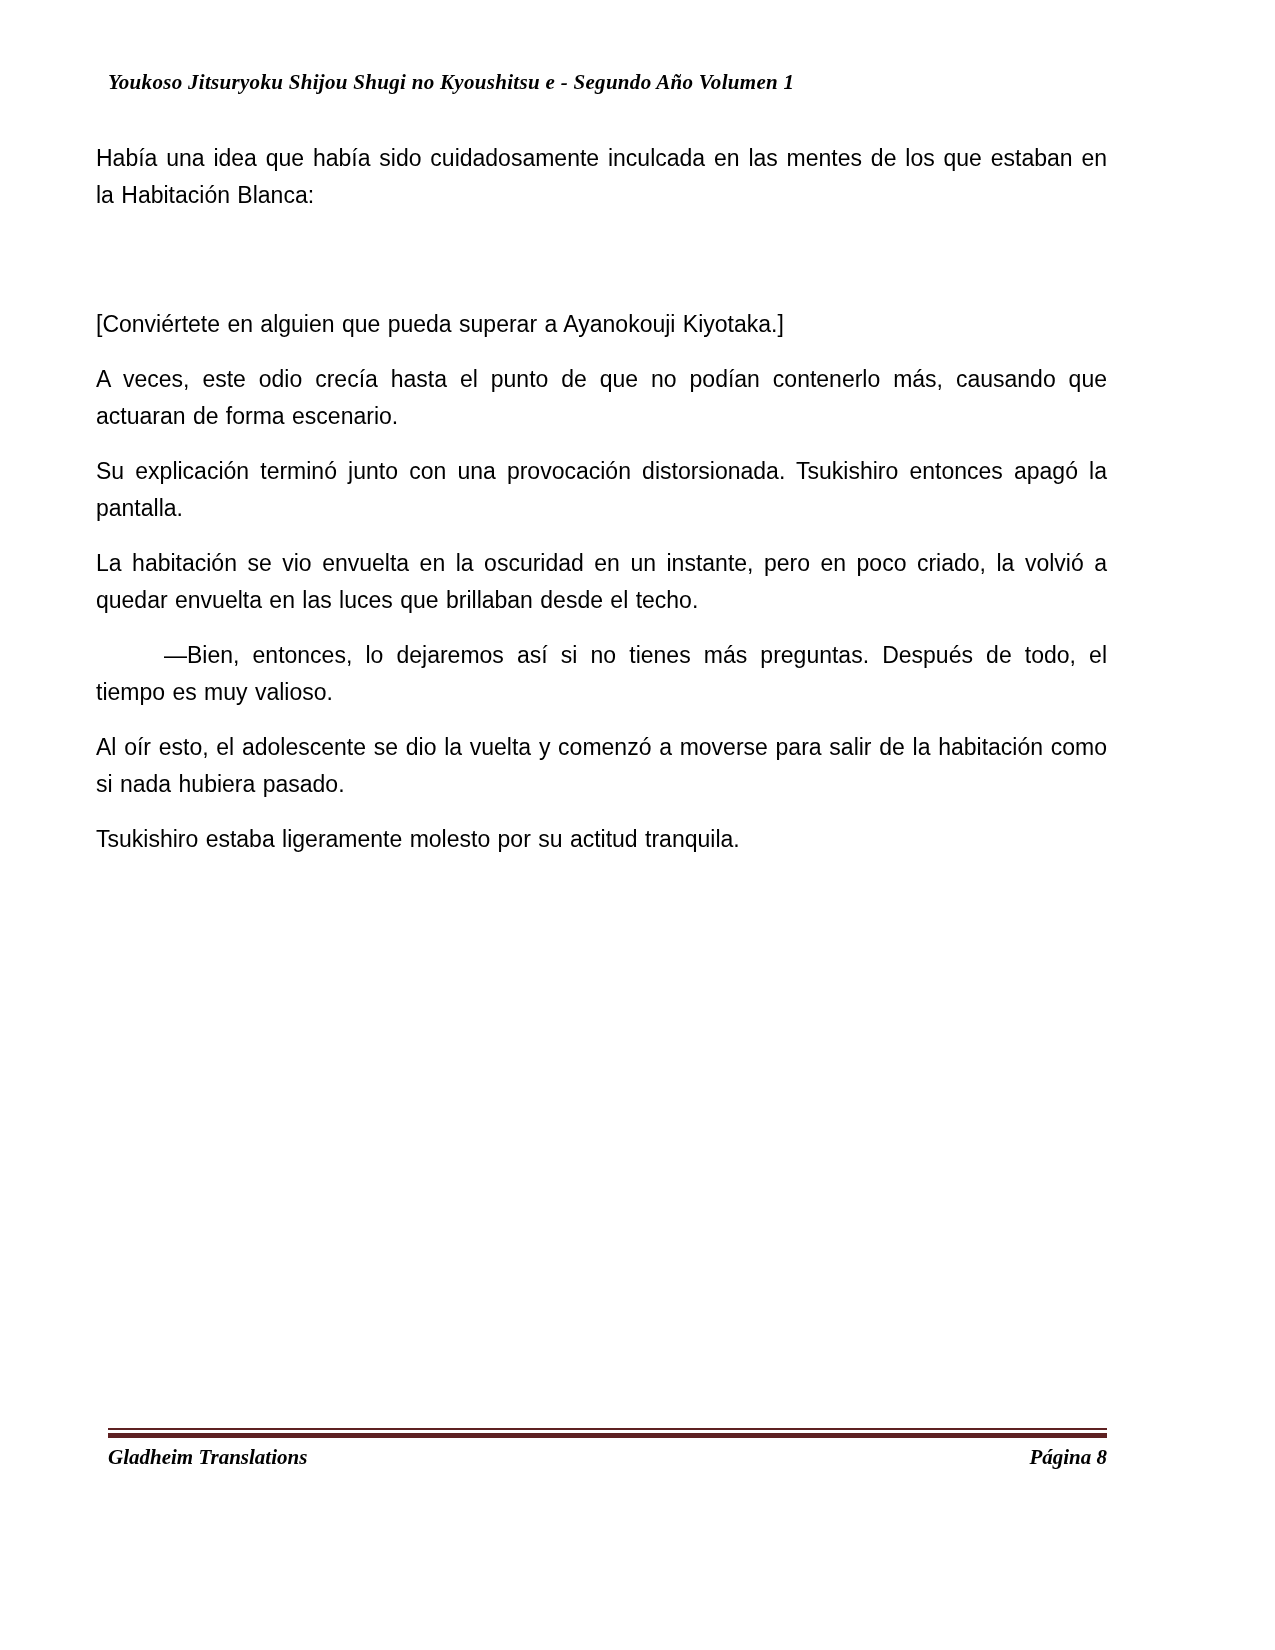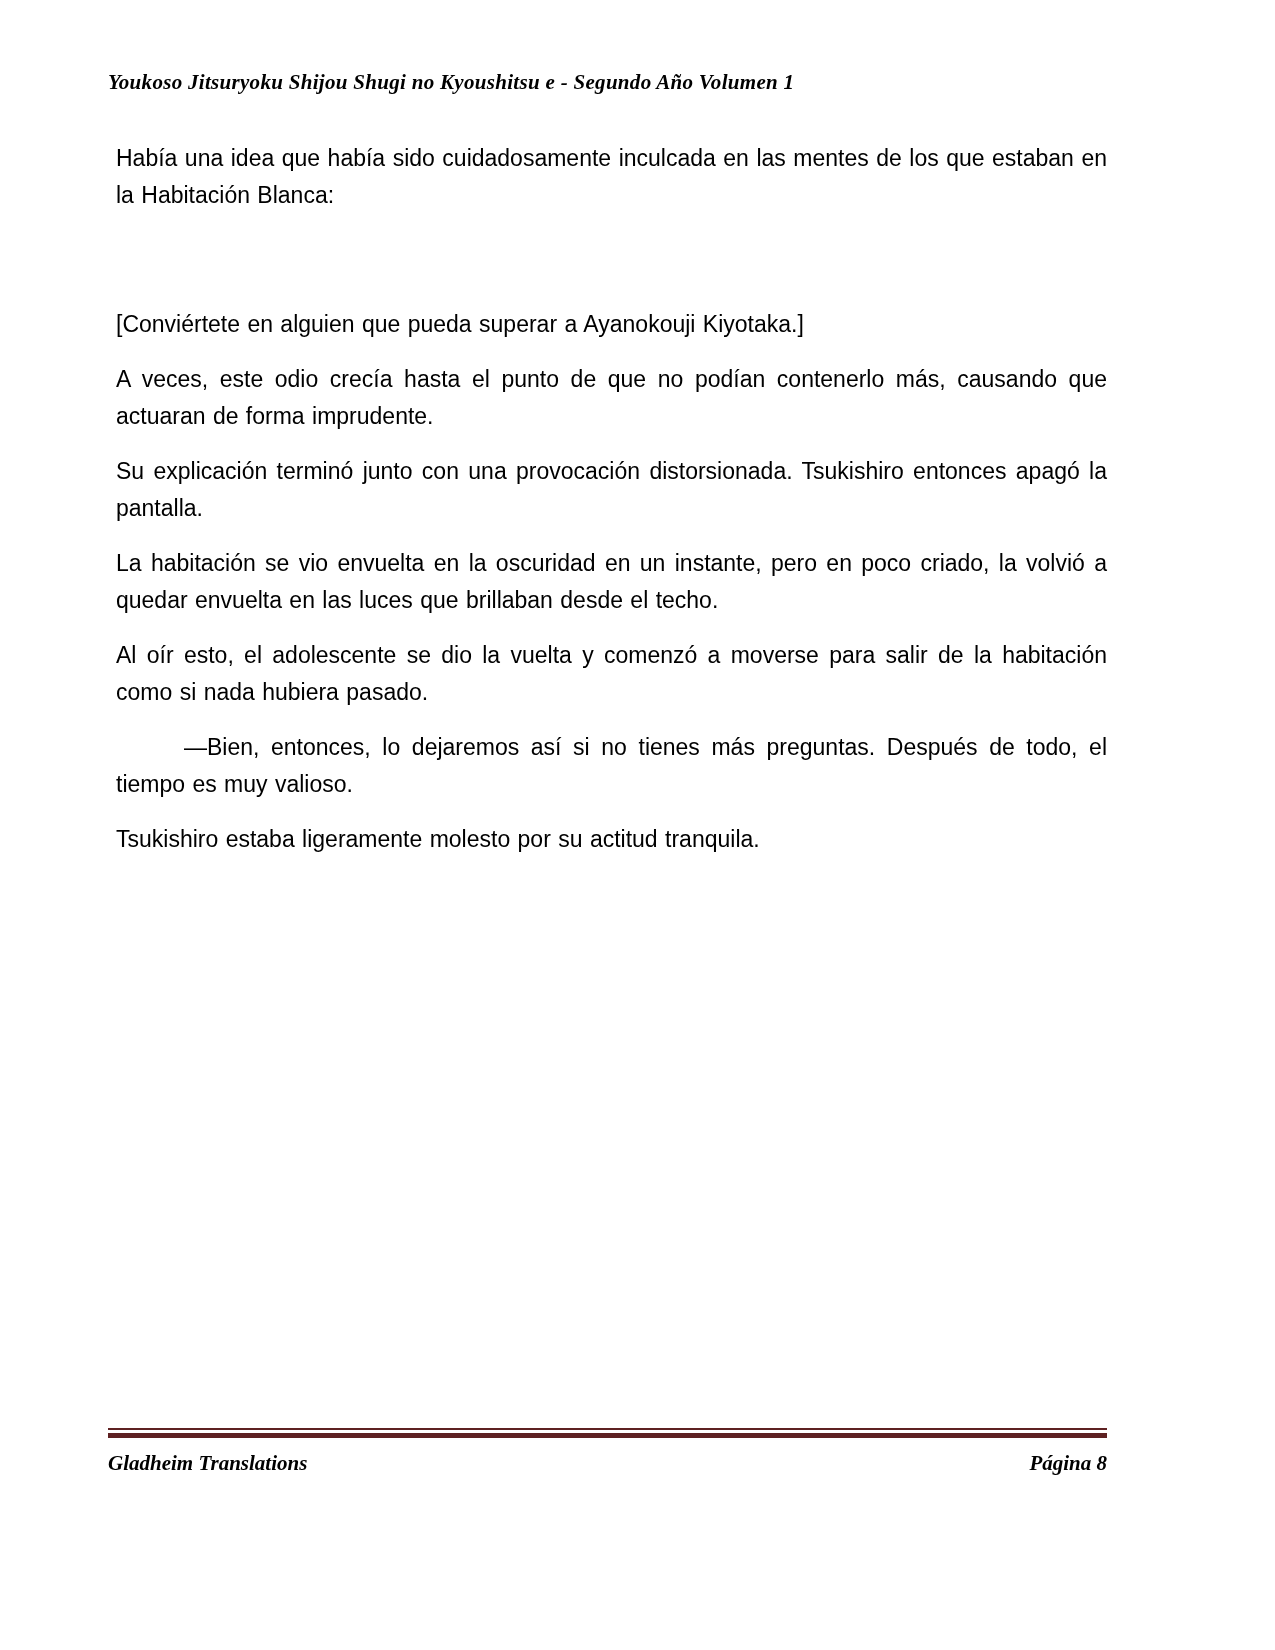--- a/index.html
+++ b/index.html
@@ -23,21 +23,21 @@
     top: 70px;
     font-family: "Liberation Serif", serif;
     font-style: italic;
     font-weight: bold;
     font-size: 21px;
     letter-spacing: 0.3px;
     white-space: nowrap;
   }
   .content {
     position: absolute;
-    left: 116px;
+    left: 96px;
     right: 168px;
     top: 140px;
   }
   p.para {
     margin: 0 0 18px 0;
     font-size: 23px;
     line-height: 37px;
     text-align: justify;
     word-spacing: 1px;
   }
@@ -55,44 +55,44 @@
   }
   .footer-rule {
     height: 3px;
     border-top: 2px solid #5e2122;
     border-bottom: 5px solid #5e2122;
   }
   .footer-row {
     display: flex;
     justify-content: space-between;
     align-items: flex-start;
-    margin-top: 13px;
+    margin-top: 7px;
     font-family: "Liberation Serif", serif;
     font-style: italic;
     font-weight: bold;
     font-size: 21px;
   }
 </style>
 </head>
 <body>
 
 <div class="page">
 
   <div class="header">
     <span>Youkoso Jitsuryoku Shijou Shugi no Kyoushitsu e - Segundo Año Volumen 1</span>
   </div>
 
   <div class="content">
     <p class="para">Había una idea que había sido cuidadosamente inculcada en las mentes de los que estaban en la Habitación Blanca:</p>
     <p class="para gap-before">[Conviértete en alguien que pueda superar a Ayanokouji Kiyotaka.]</p>
-    <p class="para">A veces, este odio crecía hasta el punto de que no podían contenerlo más, causando que actuaran de forma imprudente.</p>
+    <p class="para">A veces, este odio crecía hasta el punto de que no podían contenerlo más, causando que actuaran de forma escenario.</p>
     <p class="para">Su explicación terminó junto con una provocación distorsionada. Tsukishiro entonces apagó la pantalla.</p>
     <p class="para">La habitación se vio envuelta en la oscuridad en un instante, pero en poco criado, la volvió a quedar envuelta en las luces que brillaban desde el techo.</p>
+    <p class="para dialogue">—Bien, entonces, lo dejaremos así si no tienes más preguntas. Después de todo, el tiempo es muy valioso.</p>
     <p class="para">Al oír esto, el adolescente se dio la vuelta y comenzó a moverse para salir de la habitación como si nada hubiera pasado.</p>
-    <p class="para dialogue">—Bien, entonces, lo dejaremos así si no tienes más preguntas. Después de todo, el tiempo es muy valioso.</p>
     <p class="para">Tsukishiro estaba ligeramente molesto por su actitud tranquila.</p>
   </div>
 
   <div class="footer">
     <div class="footer-rule"></div>
     <div class="footer-row">
       <span>Gladheim Translations</span>
       <span>Página 8</span>
     </div>
   </div>

